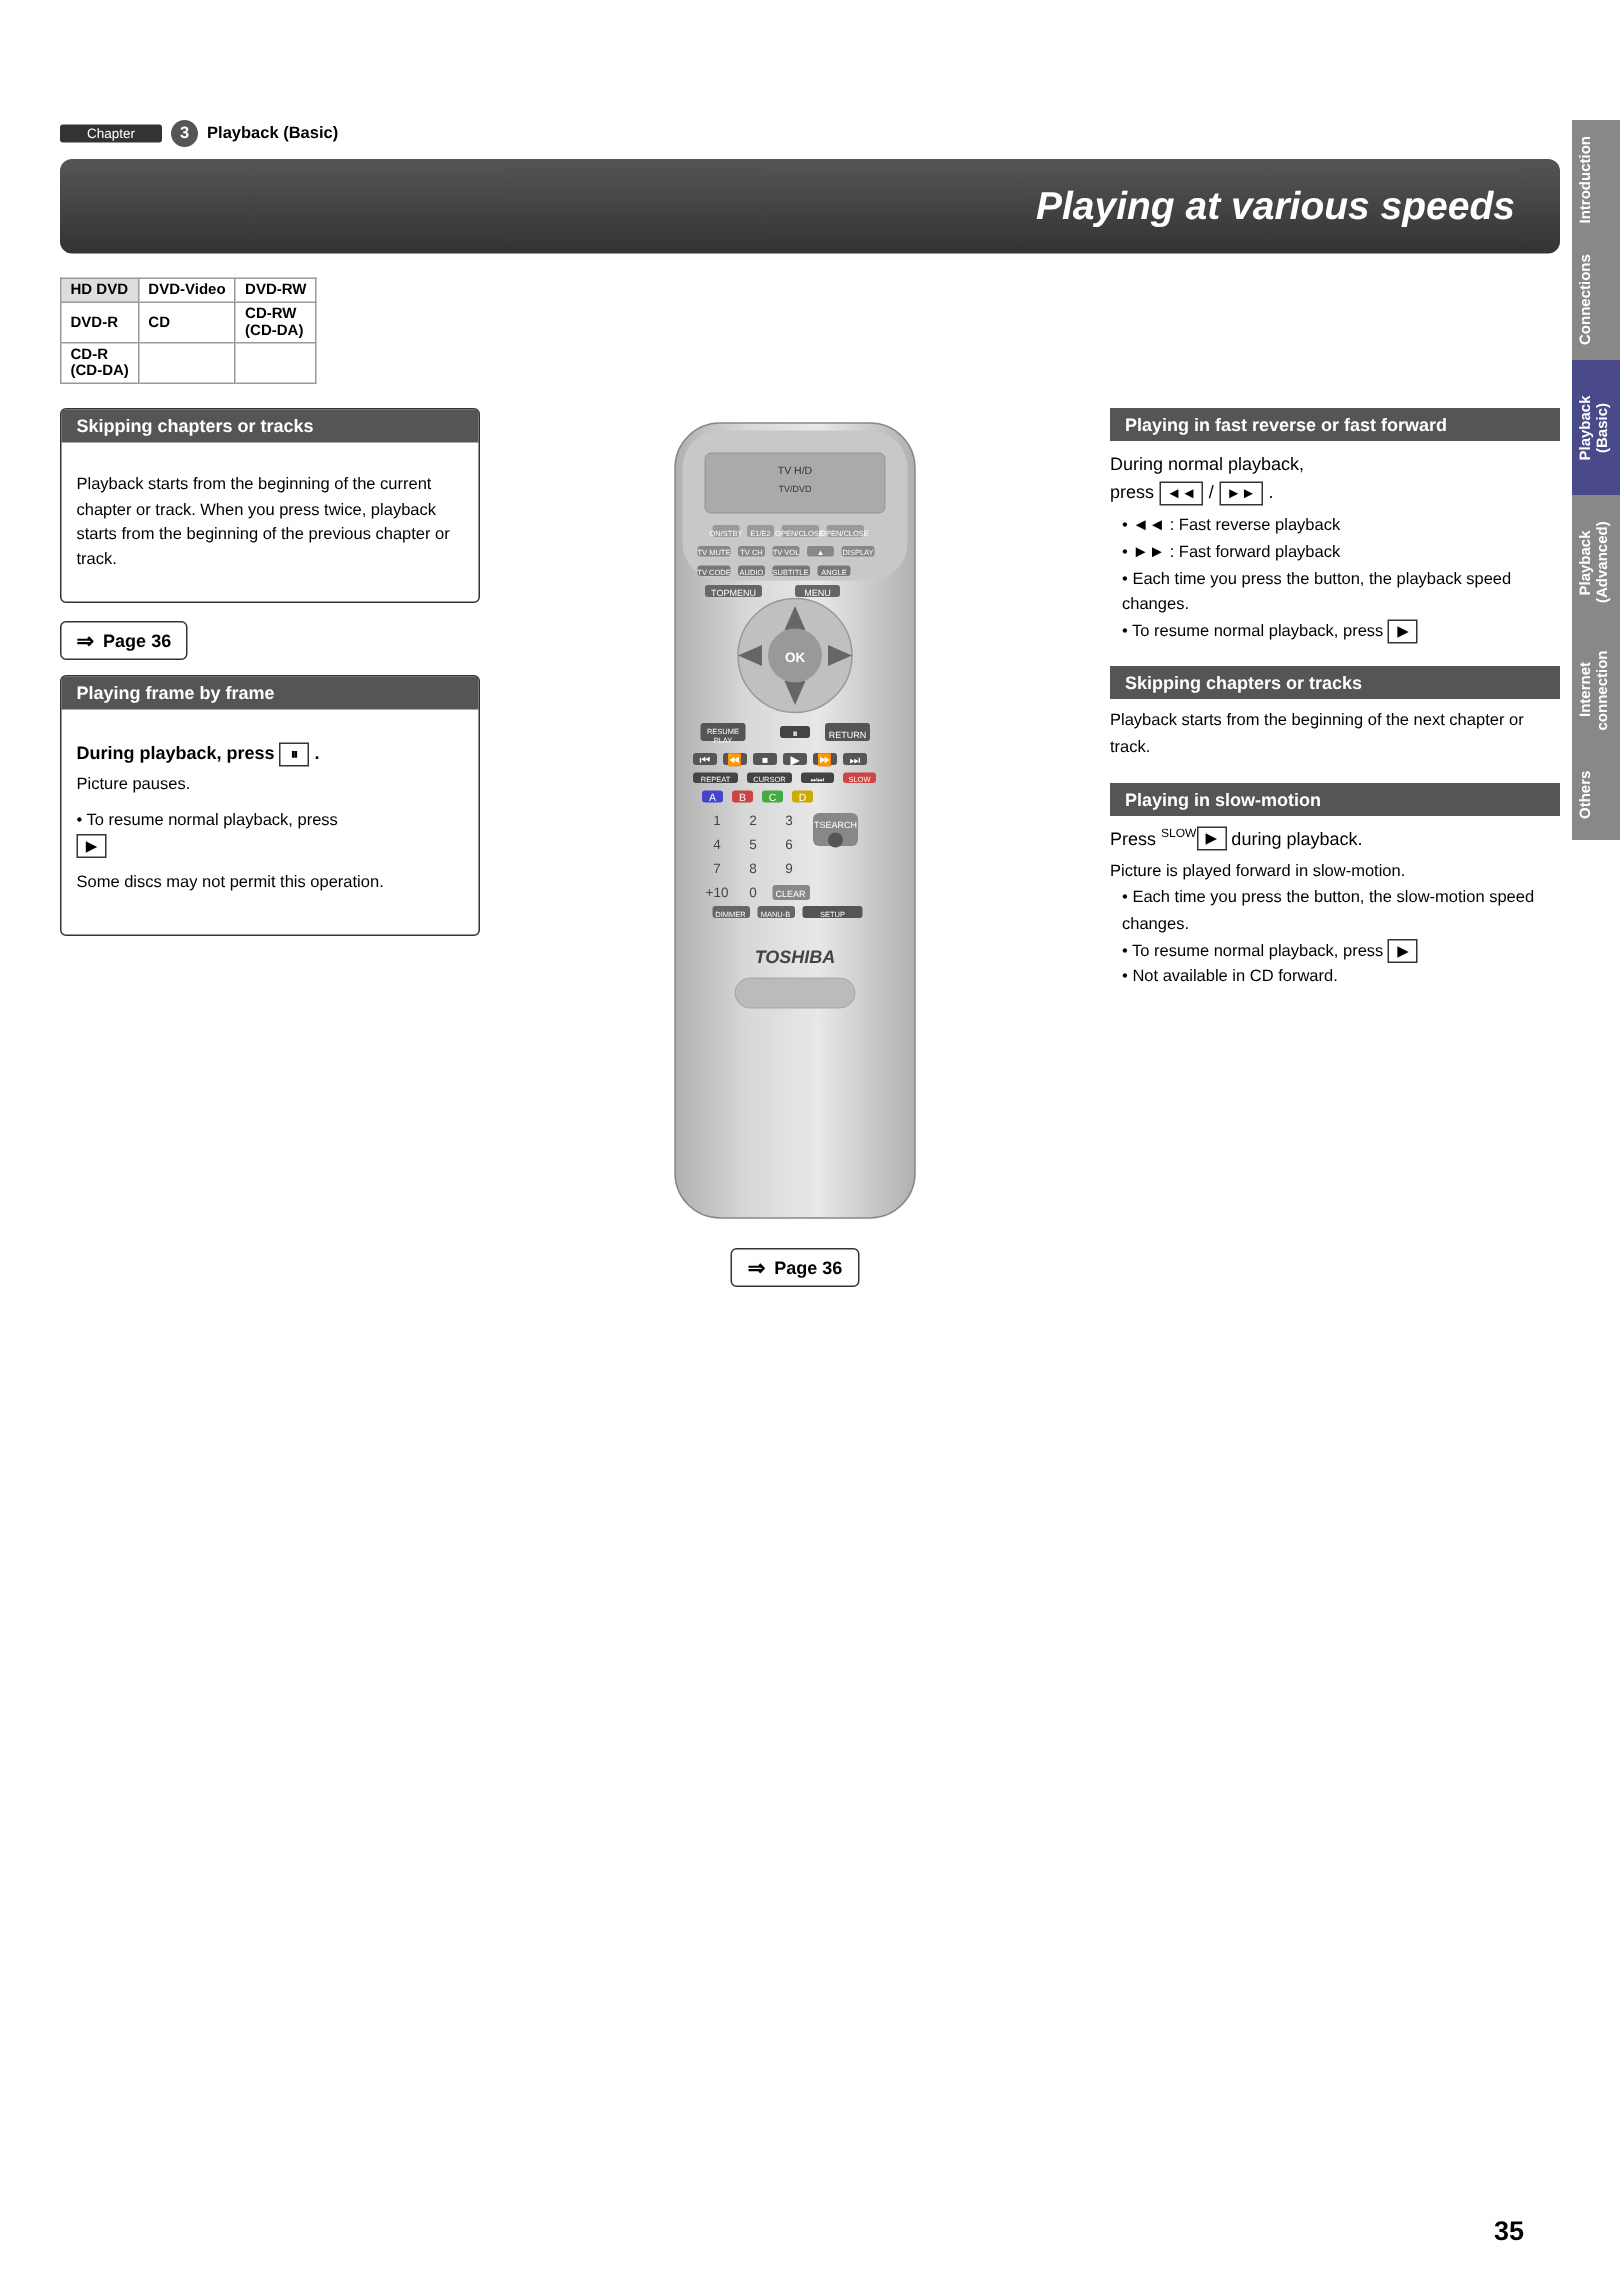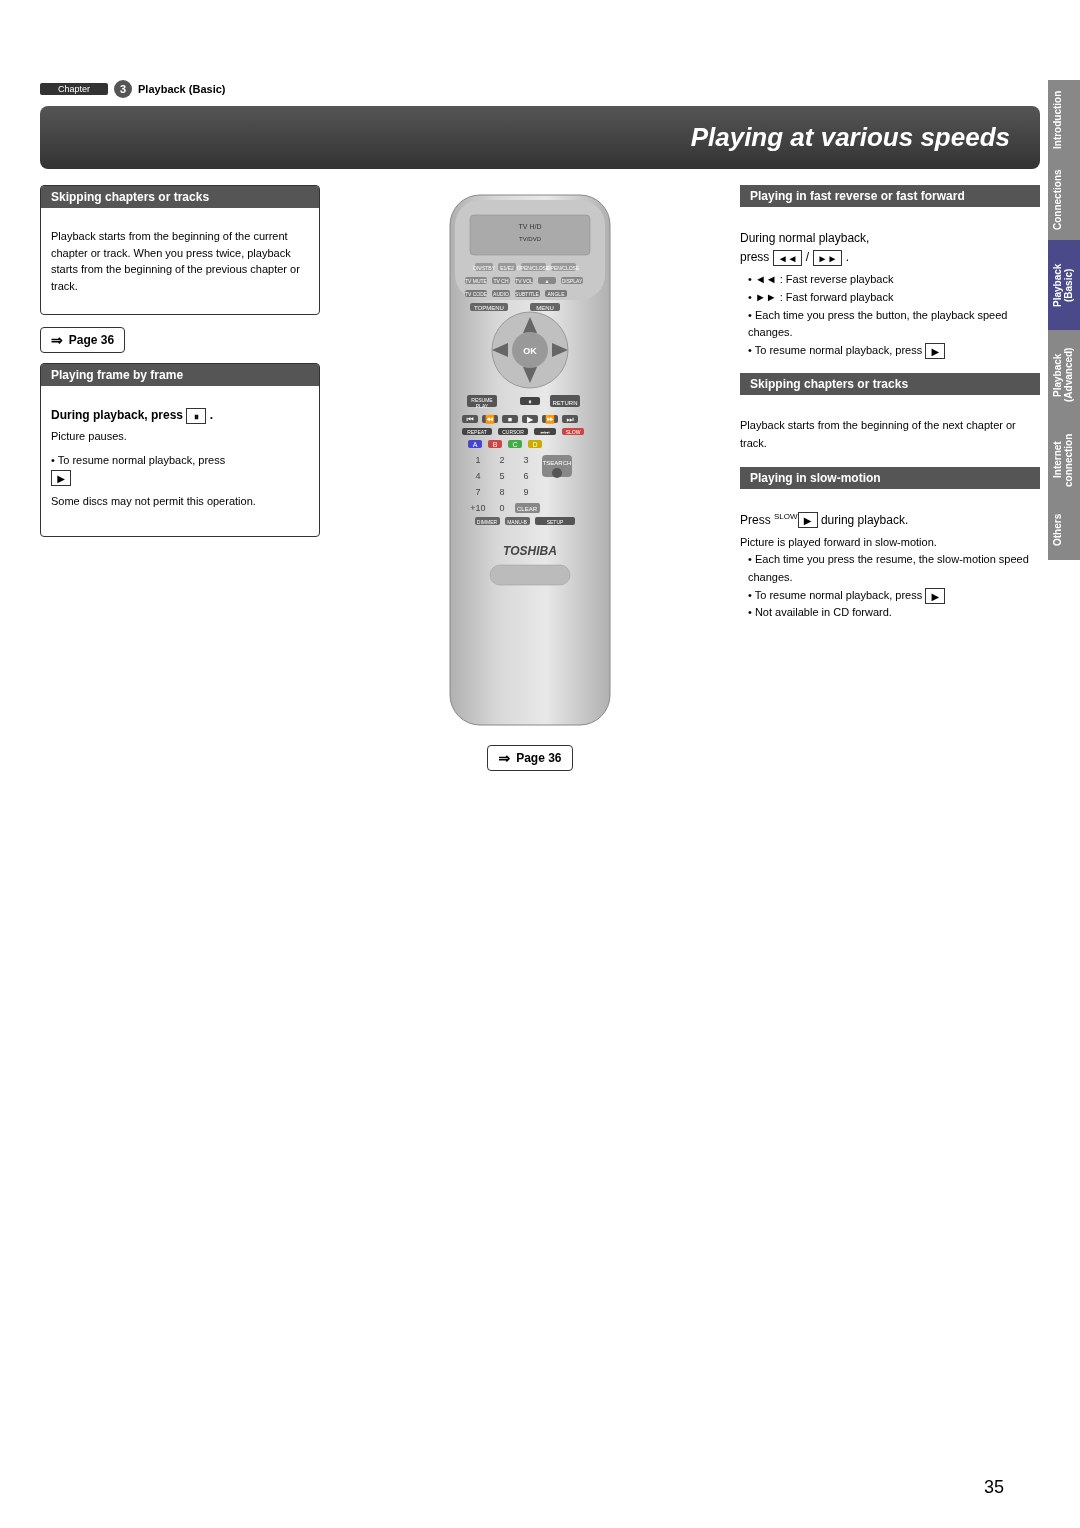--- a/index.html
+++ b/index.html
@@ -198,36 +198,36 @@
       height: 16px;
       line-height: 16px;
       text-align: center;
       vertical-align: middle;
     }
 
     
     .page-number {
       position: absolute;
       bottom: 30px;
-      right: 76px;
+      right: 64px;
       font-size: 18px;
-      font-weight: normal;
+      font-weight: bold;
     }
 
     
     .right-section {
       margin-bottom: 14px;
     }
     .right-section-header {
       background: #555;
       color: #fff;
       padding: 4px 10px;
       font-size: 12px;
       font-weight: bold;
-      margin-bottom: 22px;
+      margin-bottom: 6px;
     }
     .right-bold-text {
       font-size: 12px;
       font-weight: normal;
       line-height: 1.6;
       margin-bottom: 4px;
     }
   </style>
 </head>
 <body>
@@ -258,20 +258,39 @@
   <div class="chapter-header">
     <span class="chapter-badge">Chapter</span>
     <span class="chapter-num">3</span>
     <span class="chapter-title-label">Playback (Basic)</span>
   </div>
 
   <div class="page-title-banner">
     <h1>Playing at various speeds</h1>
   </div>
 
+  <table class="disc-table">
+    <tbody>
+        <tr>
+      <td class="highlight">HD DVD</td>
+      <td>DVD-Video</td>
+      <td>DVD-RW</td>
+    </tr>
+    <tr>
+      <td>DVD-R</td>
+      <td>CD</td>
+      <td>CD-RW<br>(CD-DA)</td>
+    </tr>
+    <tr>
+      <td>CD-R<br>(CD-DA)</td>
+      <td></td>
+      <td></td>
+    </tr>
+  </tbody>
+    </table>
 
   <div class="content-layout">
 
     <div class="left-column">
 
       
       <div class="info-box">
         <div class="info-box-header">Skipping chapters or tracks</div>
         <div class="info-box-body">
           <span>Playback starts from the beginning of the current chapter or track. When you press twice, playback starts from the beginning of the previous chapter or track.</span>
@@ -467,21 +486,21 @@
       </div>
 
       <div class="right-section">
         <div class="right-section-header">Playing in slow-motion</div>
         <div class="right-bold-text">
           Press <span style="font-size:8px; vertical-align:super;">SLOW</span><span class="inline-button">▶</span> during playback.
         </div>
         <div class="body-text">
           <p>Picture is played forward in slow-motion.</p>
           <ul>
-            <li>Each time you press the resume, the slow-motion speed changes.</li>
+            <li>Each time you press the button, the slow-motion speed changes.</li>
             <li>To resume normal playback, press <span class="inline-button">▶</span></li>
             <li>Not available in CD forward.</li>
           </ul>
         </div>
       </div>
 
     </div>
   </div>
 
 </div>

